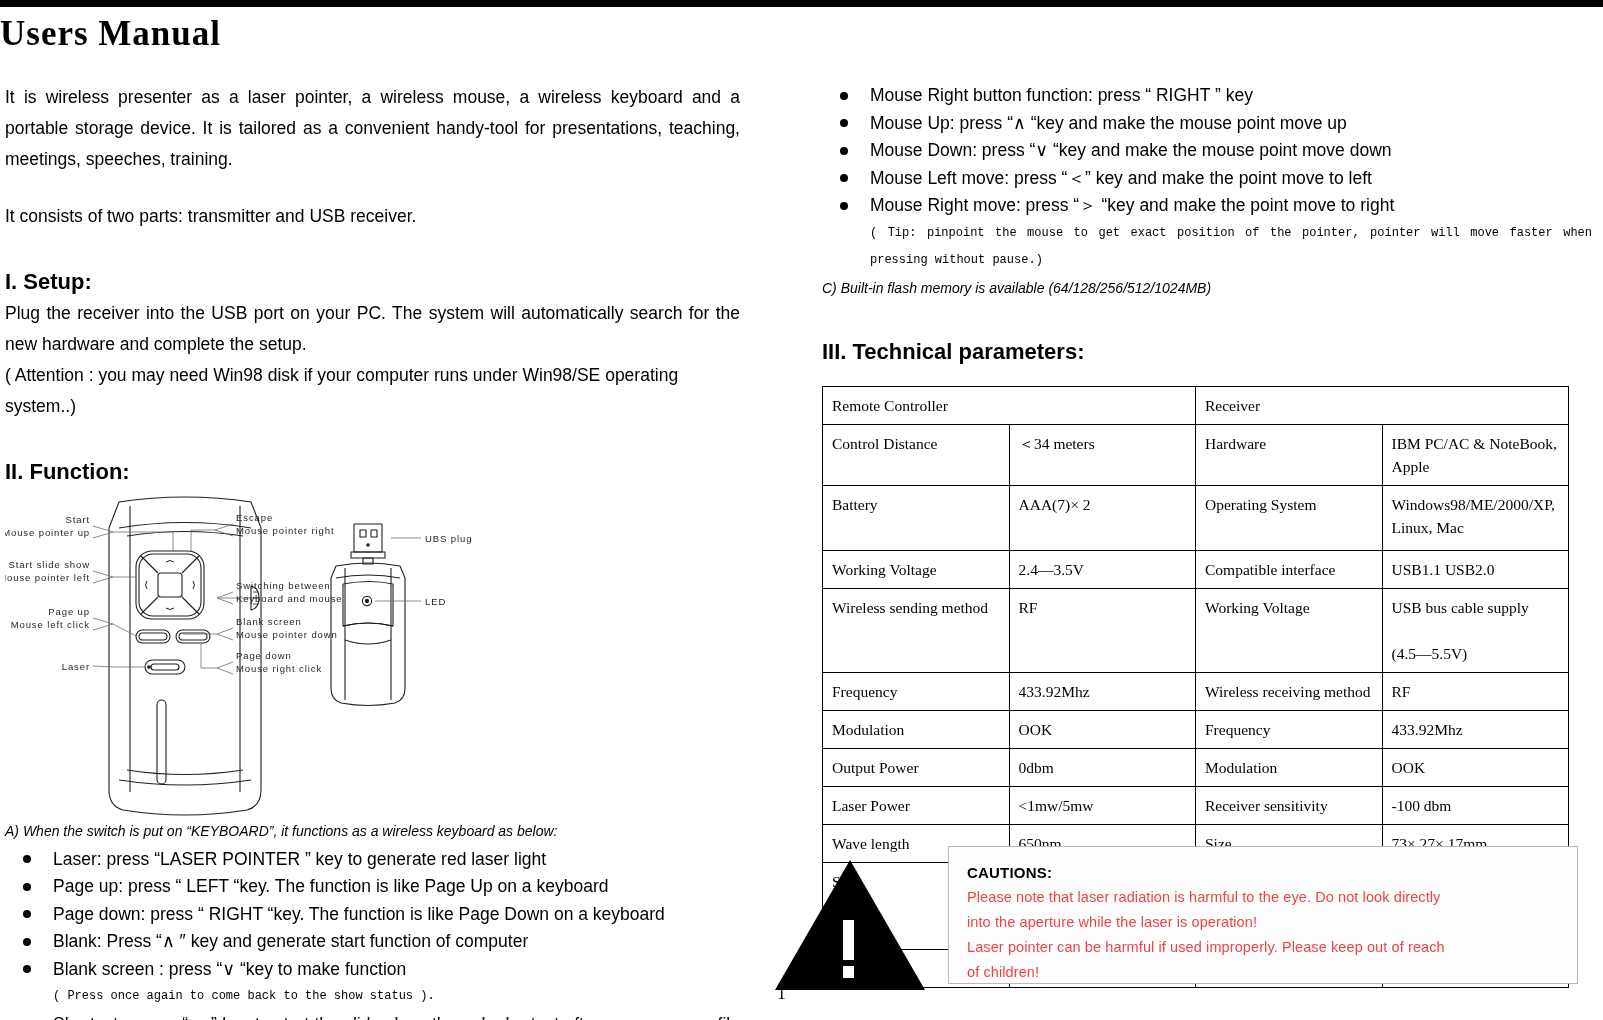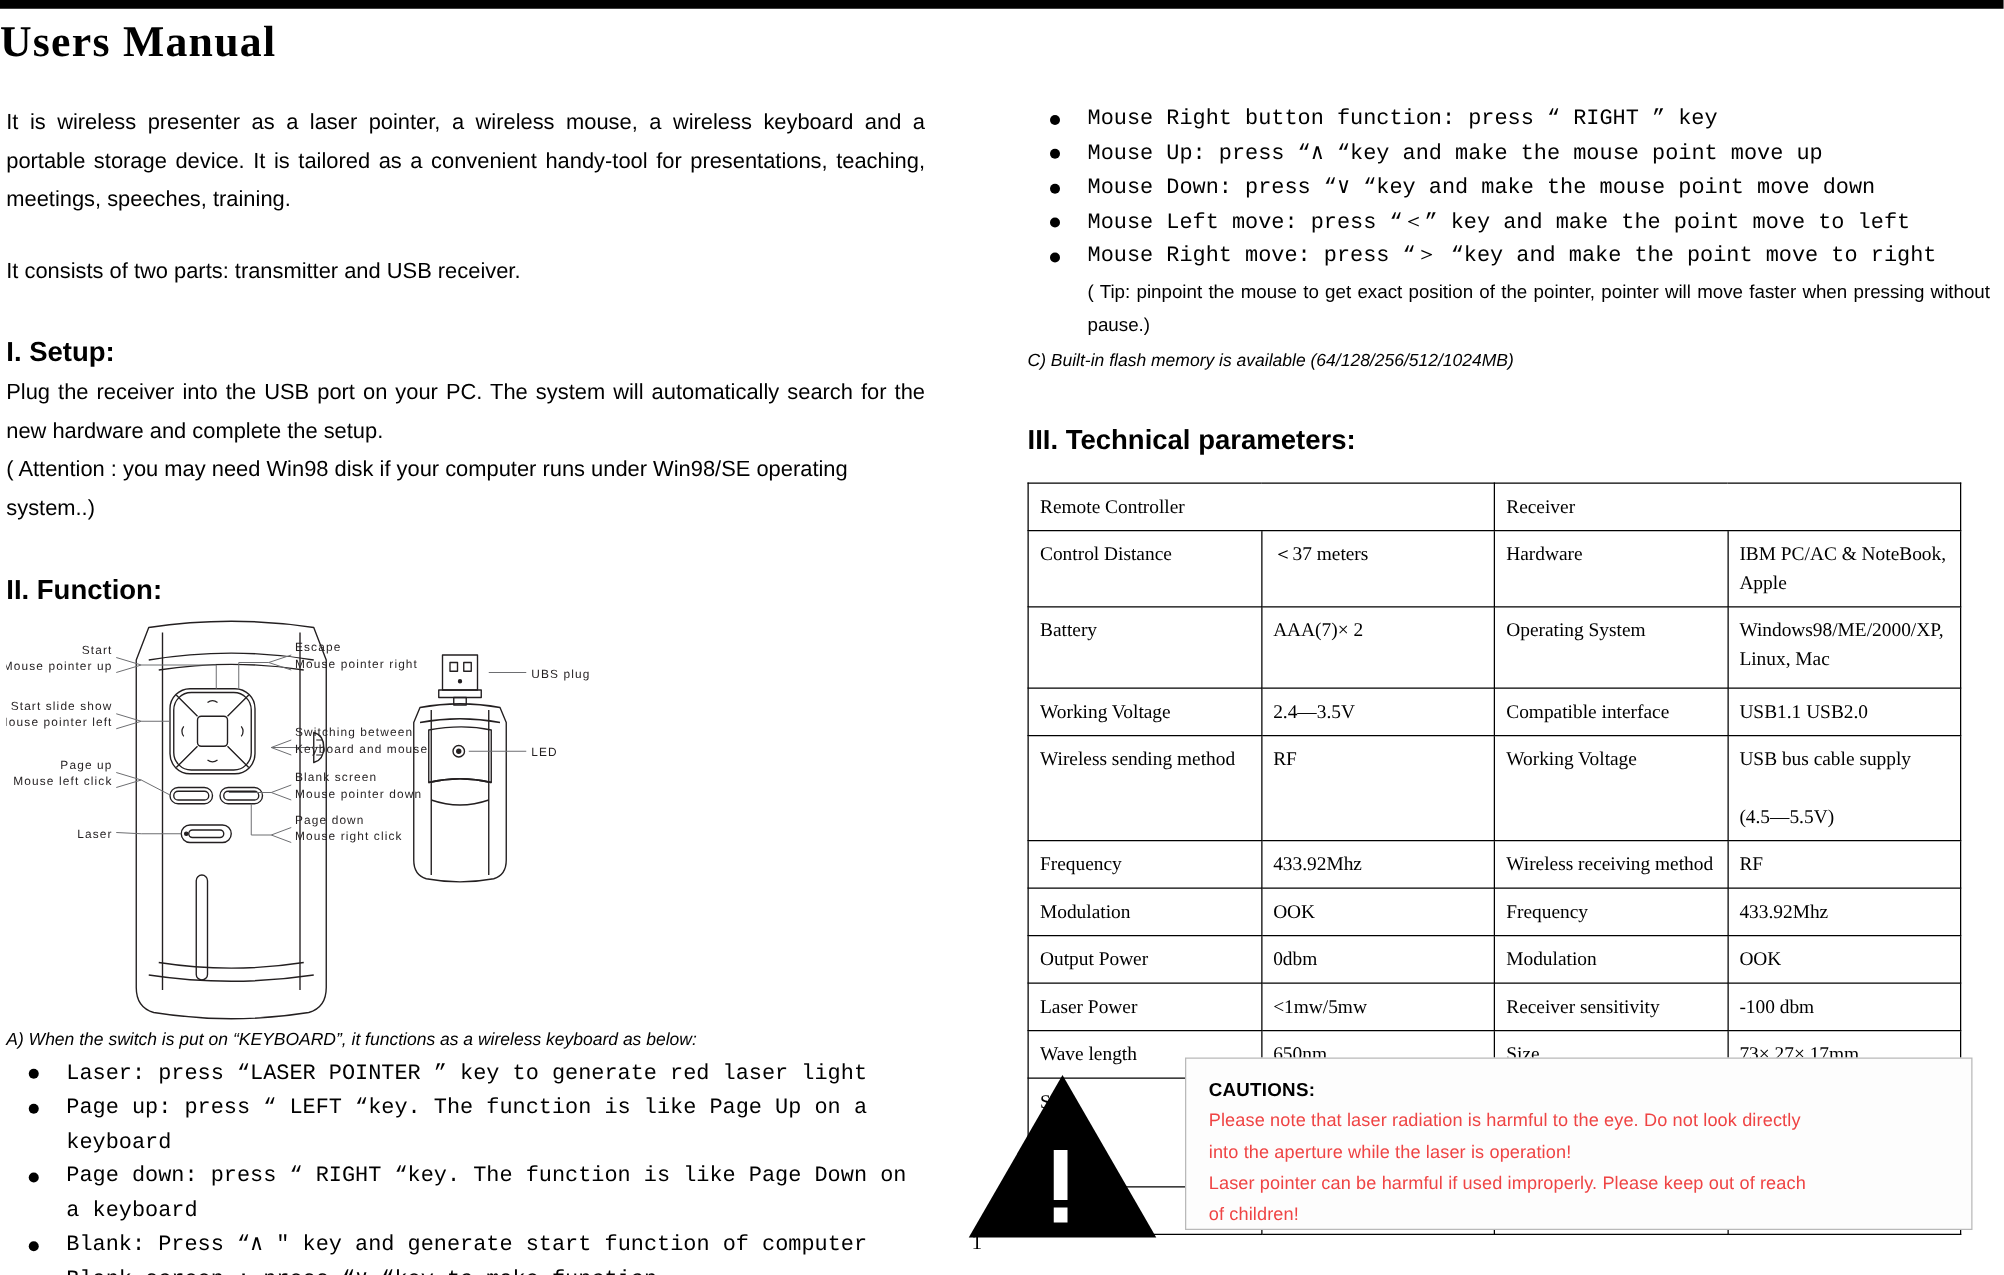--- a/index.html
+++ b/index.html
@@ -74,21 +74,20 @@
     font-size: 22px;
     font-weight: bold;
     line-height: 32px;
   }
 
   
   ul.blist {
     list-style: none;
     margin: 0;
     padding: 0;
-    font-family: Liberation Mono, monospace;
   }
   ul.blist > li {
     position: relative;
     padding-left: 48px;
     font-size: 17.5px;
     line-height: 27.5px;
     text-align: left;
   }
   ul.blist > li.just {
     text-align: justify;
@@ -102,23 +101,24 @@
     height: 8px;
     border-radius: 50%;
     background: #000;
   }
   .lead-line {
     font-size: 14px;
     line-height: 27.5px;
     font-style: italic;
   }
   .subline {
-    font-size: 15px;
+    font-size: 12px;
     line-height: 27.5px;
     padding-left: 48px;
+    font-family: Liberation Mono, monospace;
   }
   .subline.just { text-align: justify; text-justify: inter-word; }
 
   
   .diagram {
     position: relative;
     width: 735px;
     height: 330px;
   }
   .diagram svg { display: block; }
@@ -380,21 +380,21 @@
     <div class="gap-18"></div>
 
     <table class="tech">
       <tbody>
         <tr class="h-hdr">
           <td class="c1" colspan="2">Remote Controller</td>
           <td class="c3" colspan="2">Receiver</td>
         </tr>
         <tr>
           <td class="c1">Control Distance</td>
-          <td class="c2">＜37   meters</td>
+          <td class="c2">＜34   meters</td>
           <td class="c3">Hardware</td>
           <td class="c4">IBM PC/AC &amp; NoteBook, Apple</td>
         </tr>
         <tr class="tall">
           <td class="c1">Battery</td>
           <td class="c2">AAA(7)× 2</td>
           <td class="c3">Operating System</td>
           <td class="c4">Windows98/ME/2000/XP, Linux, Mac</td>
         </tr>
         <tr>

